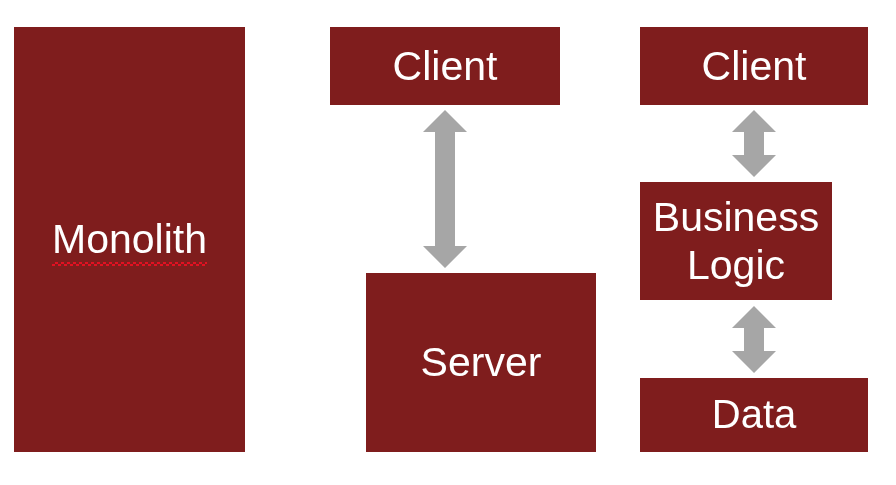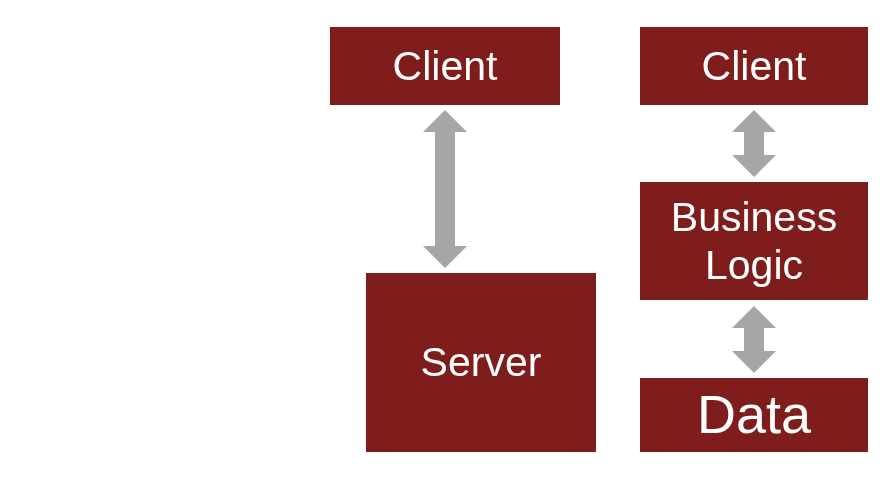--- a/index.html
+++ b/index.html
@@ -84,30 +84,30 @@
   #box-client-3tier {
     left: 640px;
     top: 27px;
     width: 228px;
     height: 78px;
     font-size: 41px;
   }
   #box-business-logic {
     left: 640px;
     top: 182px;
-    width: 228px;
+    width: 192px;
     height: 118px;
     font-size: 41px;
   }
   #box-data {
     left: 640px;
     top: 378px;
     width: 228px;
     height: 74px;
-    font-size: 54px;
+    font-size: 40px;
   }
 
   
   .arrow {
     position: absolute;
   }
   .arrow svg { display: block; width: 100%; height: 100%; }
 
   #arrow-client-server {
     left: 423px;
@@ -126,20 +126,23 @@
     top: 306px;
     width: 44px;
     height: 67px;
   }
 </style>
 </head>
 <body>
 
 <div id="canvas">
 
+  <div class="box" id="box-monolith">
+    <span class="label">Monolith<span class="squiggle"></span></span>
+  </div>
 
   <div class="box" id="box-client-2tier">
     <span class="label">Client</span>
   </div>
 
   <div class="arrow" id="arrow-client-server">
     <svg viewBox="0 0 44 158" preserveAspectRatio="none" aria-hidden="true">
       <polygon points="22,0 44,22 32,22 32,136 44,136 22,158 0,136 12,136 12,22 0,22" fill="#A6A6A6"></polygon>
     </svg>
   </div>

